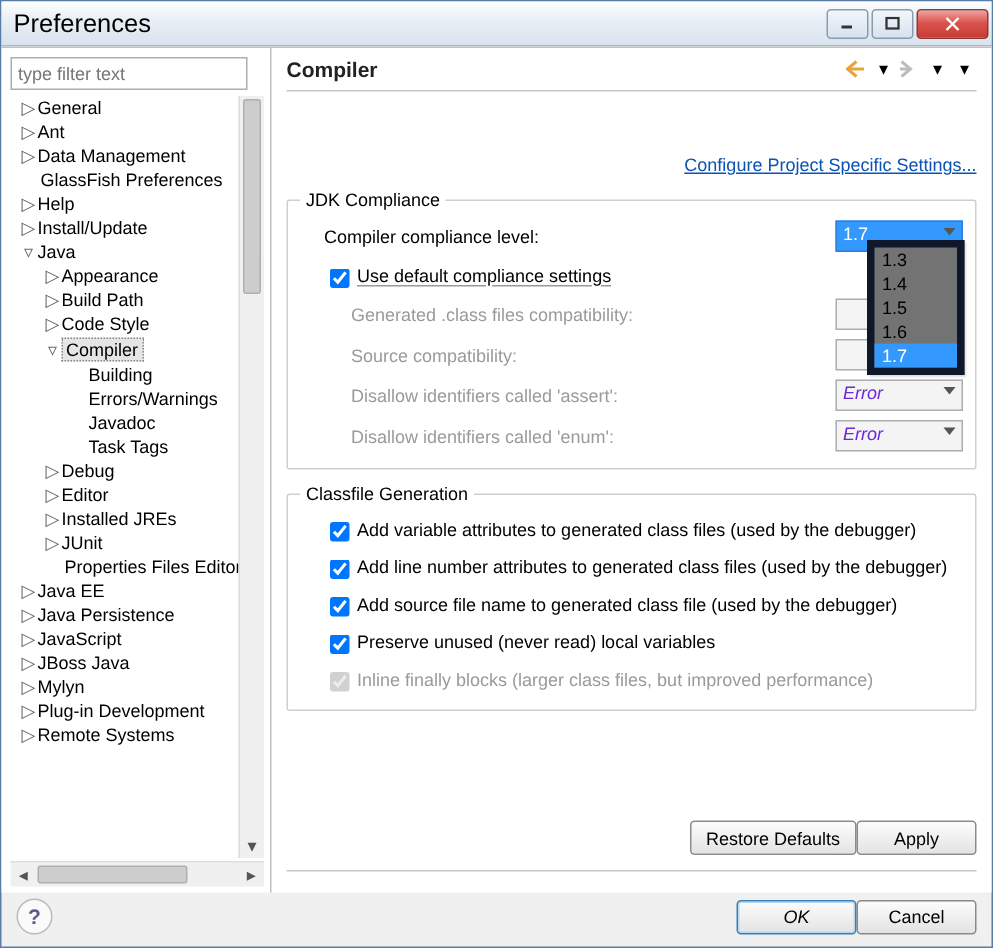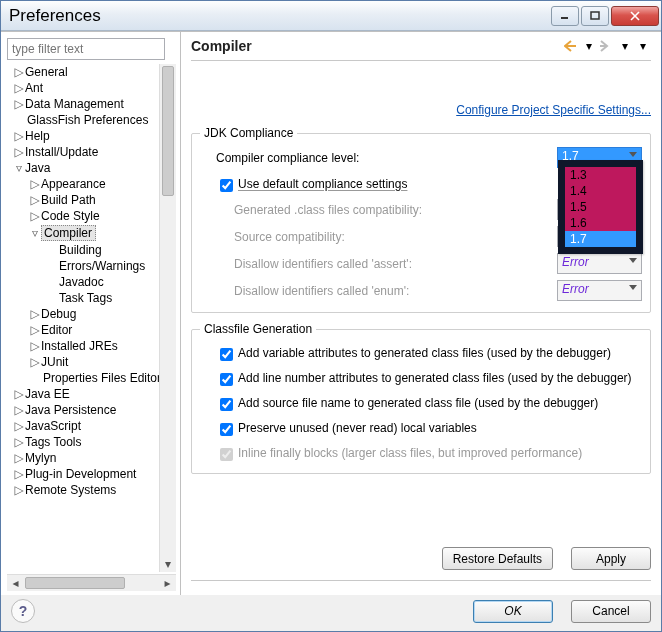--- a/index.html
+++ b/index.html
@@ -40,24 +40,24 @@
 .group { border:1px solid #cfcfcf; border-radius:2px; position:relative; margin:10px 0 6px 0; padding:10px 8px 8px 24px; }
 .group-title { position:absolute; top:-8px; left:8px; background:#fff; padding:0 4px; color:#000; }
 .row { display:flex; align-items:center; padding:3px 0; }
 .row .lbl { flex:1; color:#000; }
 .row.disabled .lbl, .row.disabled input, .row.disabled { color:#9a9a9a; }
 .sel { width:85px; height:21px; border:1px solid #abadb3; background:linear-gradient(#fff,#e9e9e9); padding:1px 18px 1px 4px; position:relative; color:#000; }
 .sel.disabled { color:#6d28d9; background:#f4f4f4;font-style:italic; }
 .sel .caret { position:absolute; right:4px; top:4px; width:0;height:0;border-left:4px solid transparent;border-right:4px solid transparent;border-top:5px solid #555; }
 .sel.active { background:#3399ff; color:#fff; border-color:#2a7edc; }
 .chk { margin-right:5px; position:relative; top:2px; }
-.dropdown { position:absolute; right:18px; top:128px; width:85px; background:#be185d; border:7px solid #0f172a; z-index:10; box-shadow:1px 1px 2px rgba(0,0,0,.2); }
+.dropdown { position:absolute; right:18px; top:128px; width:65px; background:#737373; border:5px solid #0f172a; z-index:10; box-shadow:1px 1px 2px rgba(0,0,0,.2); }
 .dropdown .opt { padding:1px 5px; }
 .dropdown .opt.sel-opt { background:#3399ff; color:#fff; }
-.btnrow { display:flex; justify-content:flex-end; gap:18px; padding:6px 0; }
+.btnrow { display:flex; justify-content:flex-end; gap:0; padding:6px 0; }
 .btn { min-width:80px; height:23px; border:1px solid #8a8a8a; background:linear-gradient(#fcfcfc,#e3e3e3); border-radius:3px; padding:0 10px; cursor:default; }
 .btn.primary { border-color:#3c7fb1; box-shadow:0 0 0 1px #b3d7f3 inset;font-style:italic; }
 .sep { height:1px; background:#c8c8c8; margin:4px 0 6px 0; }
 .footer { display:flex; align-items:center; padding:4px 10px 8px 10px; }
 .help { width:24px;height:24px;border:1px solid #bbb;border-radius:50%;display:flex;align-items:center;justify-content:center;color:#5a5a8a;font-size:14px;font-weight:bold; background:#fafafa; }
 .footer .spacer { flex:1; }
 .indent-chk { padding-left:18px; }
 </style>
 </head>
 <body>
@@ -106,21 +106,21 @@
             <div class="tree-item lvl2"><span>Javadoc</span></div>
             <div class="tree-item lvl2"><span>Task Tags</span></div>
             <div class="tree-item lvl1"><span class="tw">▷</span><span>Debug</span></div>
             <div class="tree-item lvl1"><span class="tw">▷</span><span>Editor</span></div>
             <div class="tree-item lvl1"><span class="tw">▷</span><span>Installed JREs</span></div>
             <div class="tree-item lvl1"><span class="tw">▷</span><span>JUnit</span></div>
             <div class="tree-item lvl1"><span>Properties Files Editor</span></div>
             <div class="tree-item lvl0"><span class="tw">▷</span><span>Java EE</span></div>
             <div class="tree-item lvl0"><span class="tw">▷</span><span>Java Persistence</span></div>
             <div class="tree-item lvl0"><span class="tw">▷</span><span>JavaScript</span></div>
-            <div class="tree-item lvl0"><span class="tw">▷</span><span>Tags Tools</span></div>
+            <div class="tree-item lvl0"><span class="tw">▷</span><span>JBoss Java</span></div>
             <div class="tree-item lvl0"><span class="tw">▷</span><span>Mylyn</span></div>
             <div class="tree-item lvl0"><span class="tw">▷</span><span>Plug-in Development</span></div>
             <div class="tree-item lvl0"><span class="tw">▷</span><span>Remote Systems</span></div>
           </div>
         <div class="vscroll">
           <div class="arr top">▴</div>
           <div class="thumb"></div>
           <div class="arr bot">▾</div>
         </div>
       </div>

